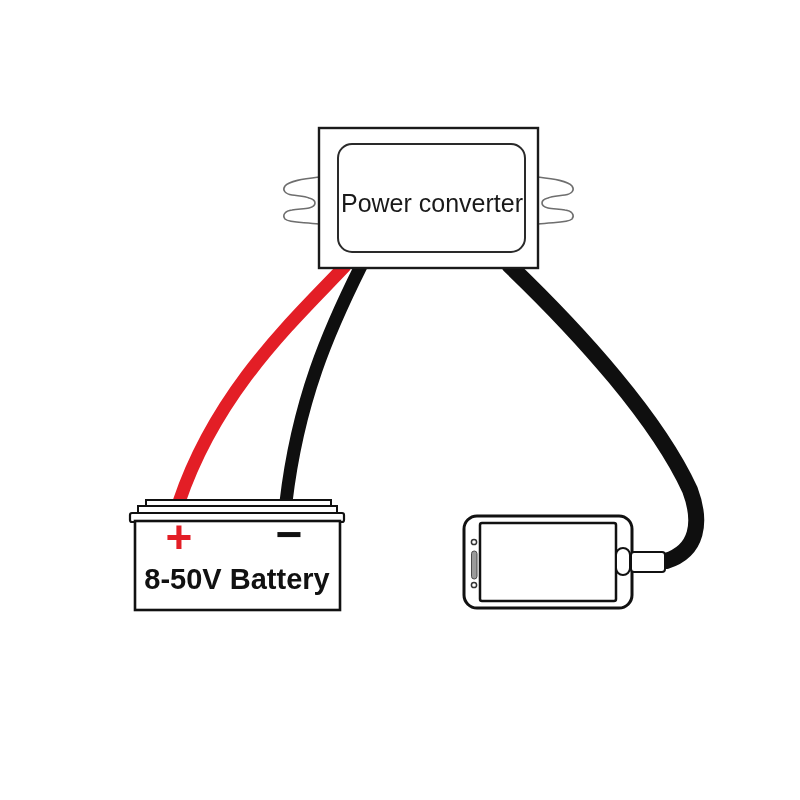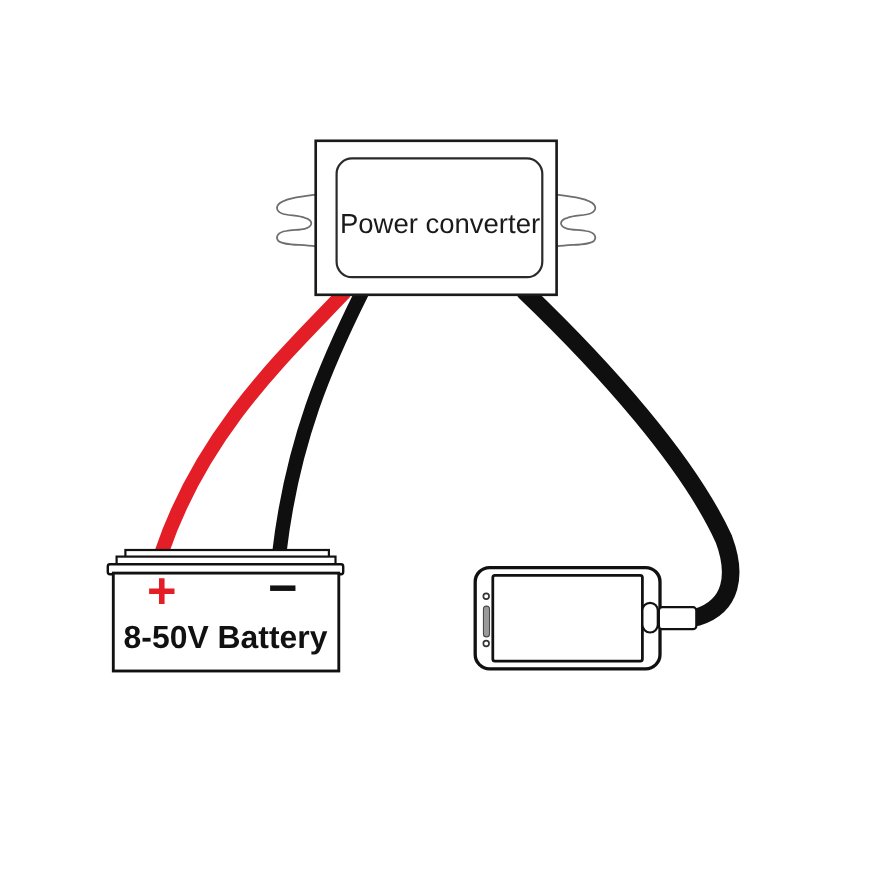--- a/index.html
+++ b/index.html
@@ -9,20 +9,21 @@
     width: 800px;
     height: 800px;
     overflow: hidden;
     font-family: "Liberation Sans", sans-serif;
   }
   .canvas {
     position: relative;
     width: 664px;
     height: 800px;
     background: #ffffff;
+    padding-left: 32px;
   }
   svg { display: block; }
   .label-text {
     font-family: "Liberation Sans", "DejaVu Sans", sans-serif;
   }
 </style>
 </head>
 <body>
 
 <div class="canvas">

